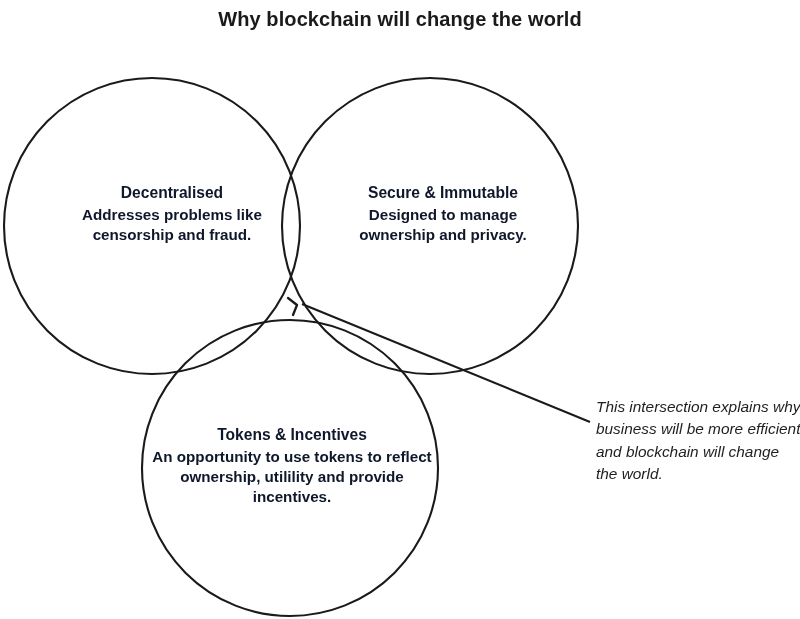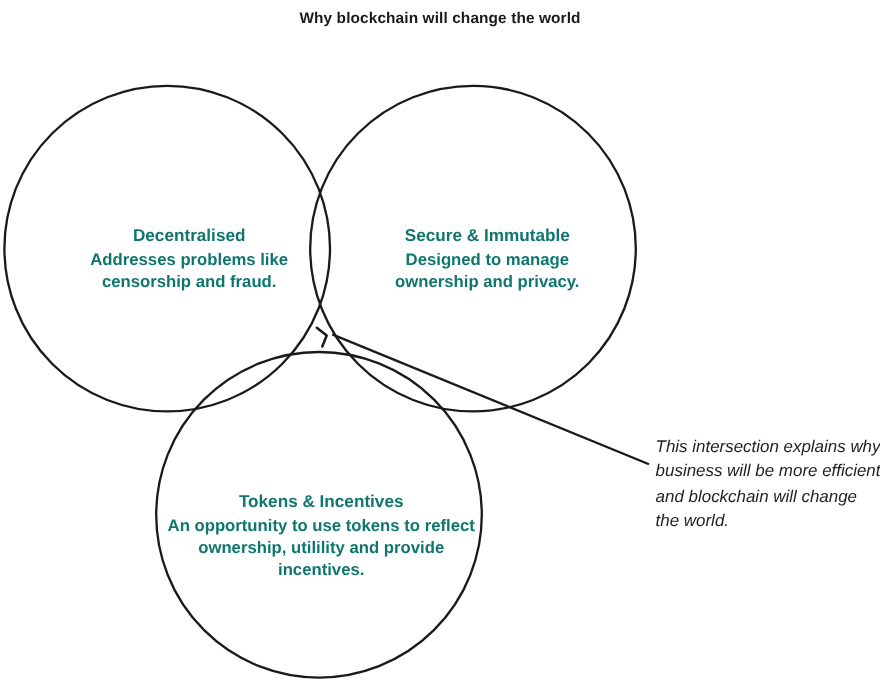--- a/index.html
+++ b/index.html
@@ -20,41 +20,40 @@
     overflow: hidden;
     background: #ffffff;
   }
   
   #title {
     position: absolute;
     left: 0;
     top: 8px;
     width: 800px;
     text-align: center;
-    font-size: 14px;
+    font-size: 20px;
     font-weight: bold;
     letter-spacing: 0.1px;
     color: #1a1a1a;
   }
   
   #venn {
     position: absolute;
     left: 0;
     top: 0;
     width: 800px;
     height: 619px;
   }
   
   .circle-text {
     position: absolute;
     text-align: center;
     line-height: 1.33;
     font-size: 15.2px;
-    color: #0f766e;
-    margin-top: 22px;
+    color: #0f172a;
   }
   .circle-text .ct-head {
     font-weight: bold;
     font-size: 15.6px;
     display: block;
     margin-bottom: 1px;
   }
   .circle-text .ct-body {
     display: block;
     font-weight: bold;

